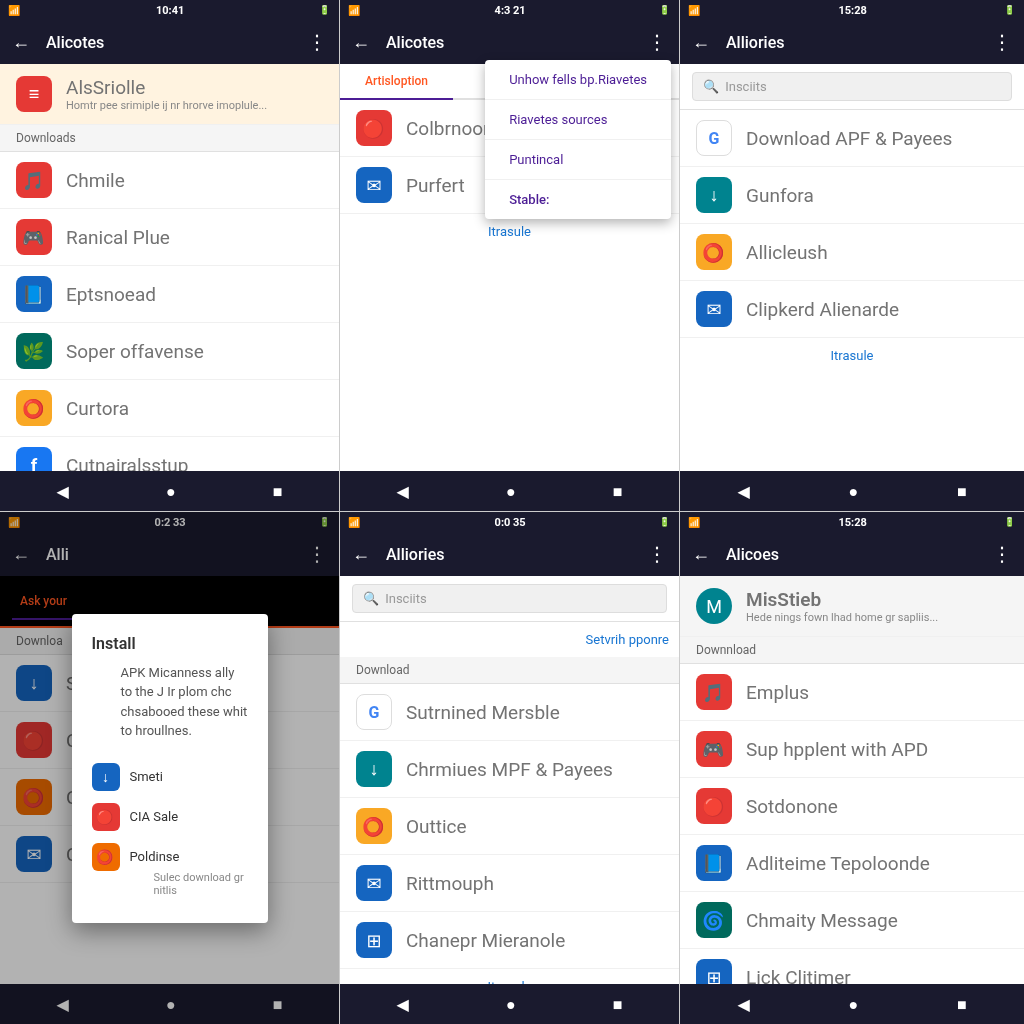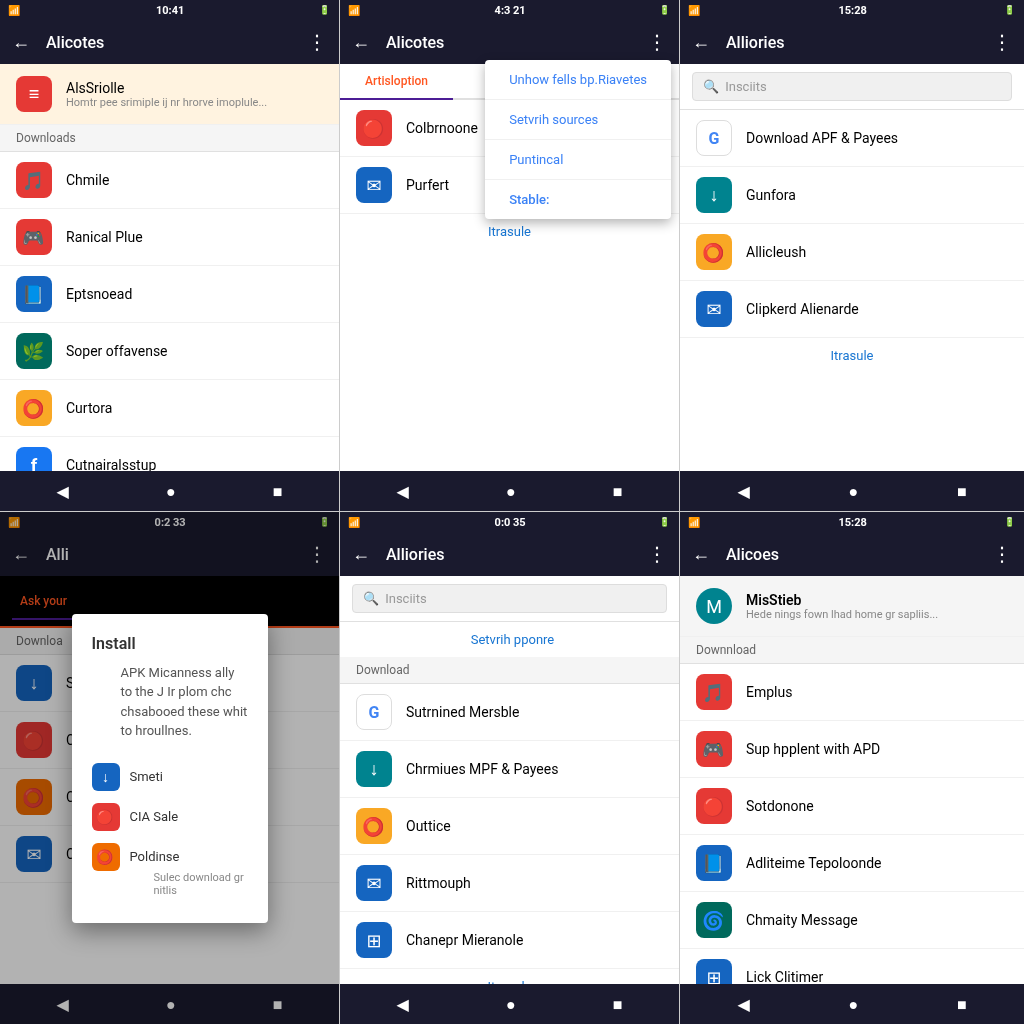--- a/index.html
+++ b/index.html
@@ -87,21 +87,21 @@
       border-radius: 8px;
       margin-right: 14px;
       display: flex;
       align-items: center;
       justify-content: center;
       font-size: 18px;
       flex-shrink: 0;
       overflow: hidden;
     }
     .app-info { flex: 1; }
-    .app-name { font-size: 14px; color: #000000; font-weight: 400; }
+    .app-name { font-size: 19px; color: #737373; font-weight: 400; }
     .app-sub { font-size: 11px; color: #888; white-space: nowrap; overflow: hidden; text-overflow: ellipsis; max-width: 220px; }
 
     .install-link {
       color: #1976d2;
       font-size: 13px;
       text-align: center;
       padding: 10px;
       cursor: pointer;
       display: block;
     }
@@ -154,21 +154,21 @@
       right: 8px;
       background: #fff;
       border-radius: 4px;
       box-shadow: 0 4px 12px rgba(0,0,0,0.3);
       z-index: 100;
       min-width: 180px;
     }
     .dropdown-item {
       padding: 12px 24px;
       font-size: 13px;
-      color: #3b82f6;
+      color: #4c1d95;
       cursor: pointer;
       border-bottom: 1px solid #f0f0f0;
     }
     .dropdown-item:last-child { border-bottom: none; }
     .dropdown-item.header { font-weight: 500; }
 
     
     .dialog-overlay {
       position: absolute;
       top: 0; left: 0; right: 0; bottom: 0;
@@ -306,21 +306,21 @@
       </div>
       <div class="list-item">
         <div class="app-icon ic-blue">✉</div>
         <div class="app-name">Purfert</div>
       </div>
       <a class="install-link">Itrasule</a>
     </div>
 
     <div class="dropdown-menu">
       <div class="dropdown-item">Unhow fells bp.Riavetes</div>
-      <div class="dropdown-item">Setvrih sources</div>
+      <div class="dropdown-item">Riavetes sources</div>
       <div class="dropdown-item">Puntincal</div>
       <div class="dropdown-item header">Stable:</div>
     </div>
     <div class="nav-bar">
       <span>◀</span>
       <span>●</span>
       <span>■</span>
     </div>
   </div>
 
@@ -449,21 +449,21 @@
       <span class="title">Alliories</span>
       <span class="more-icon">⋮</span>
     </div>
     <div class="search-bar">
       <div class="search-input">
         <span>🔍</span>
         <span style="color:#999;font-size:13px;">Insciits</span>
       </div>
     </div>
     <div class="content-scroll">
-      <a class="install-link" style="text-align:center; padding-left:16px;">Setvrih pponre</a>
+      <a class="install-link" style="text-align:right; padding-left:16px;">Setvrih pponre</a>
       <div class="list-section-header">Download</div>
       <div class="list-item">
         <div class="app-icon ic-google" style="font-weight:bold; color:#4285F4; font-size:16px;">G</div>
         <div class="app-name">Sutrnined Mersble</div>
       </div>
       <div class="list-item">
         <div class="app-icon ic-teal2">↓</div>
         <div class="app-name">Chrmiues MPF &amp; Payees</div>
       </div>
       <div class="list-item">

